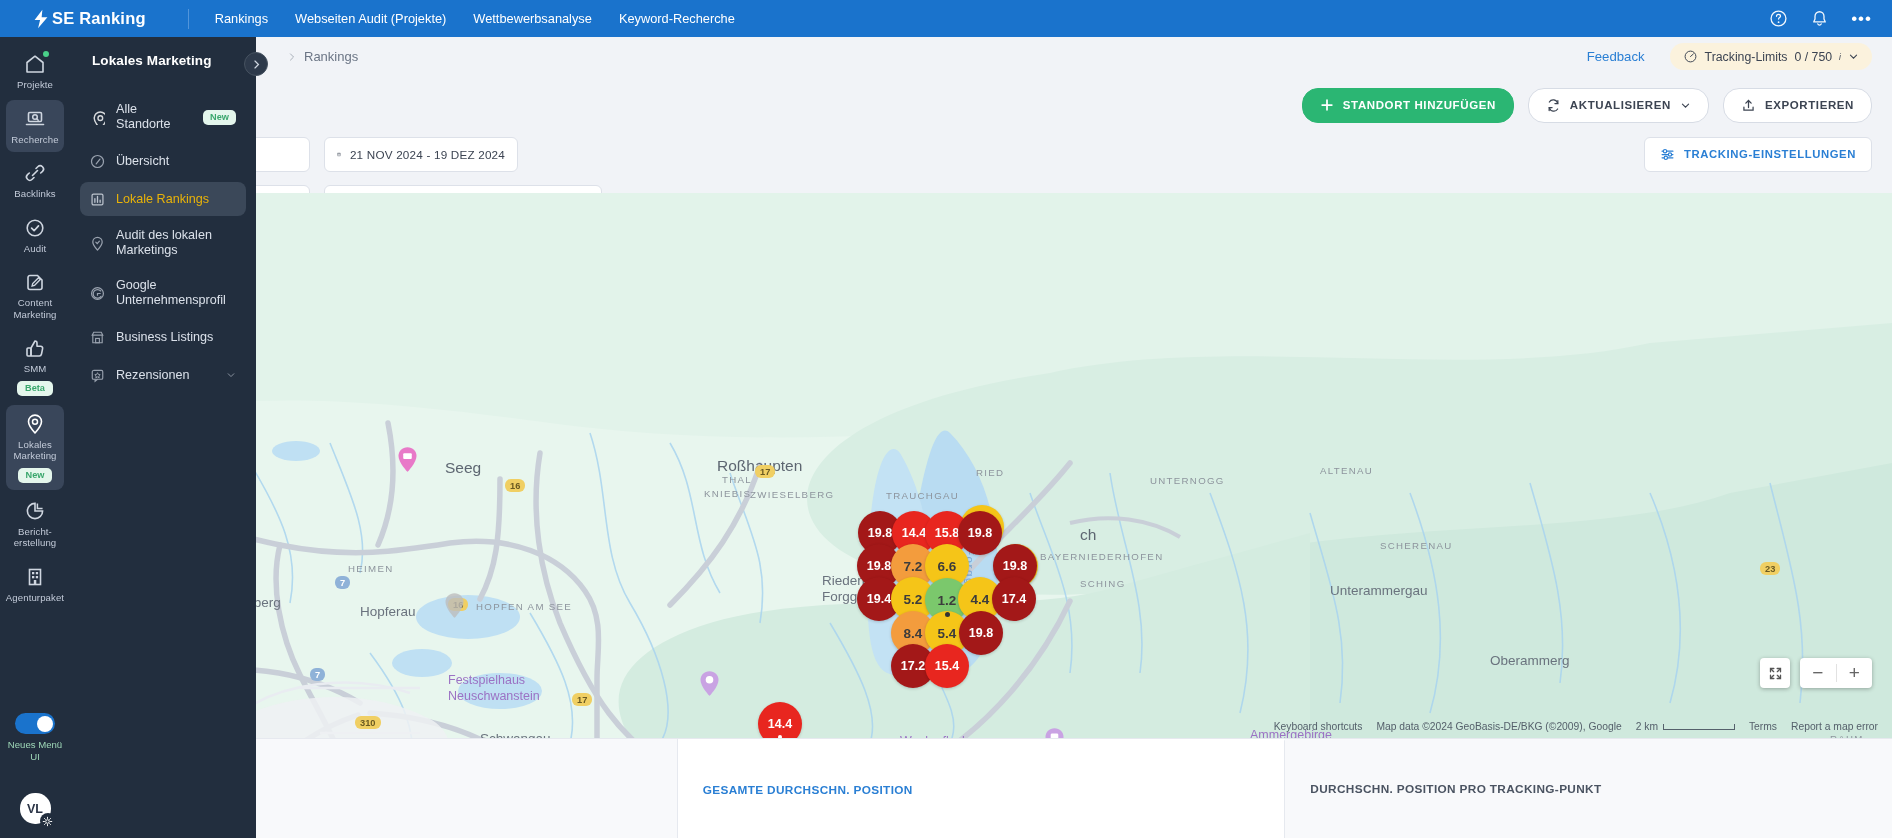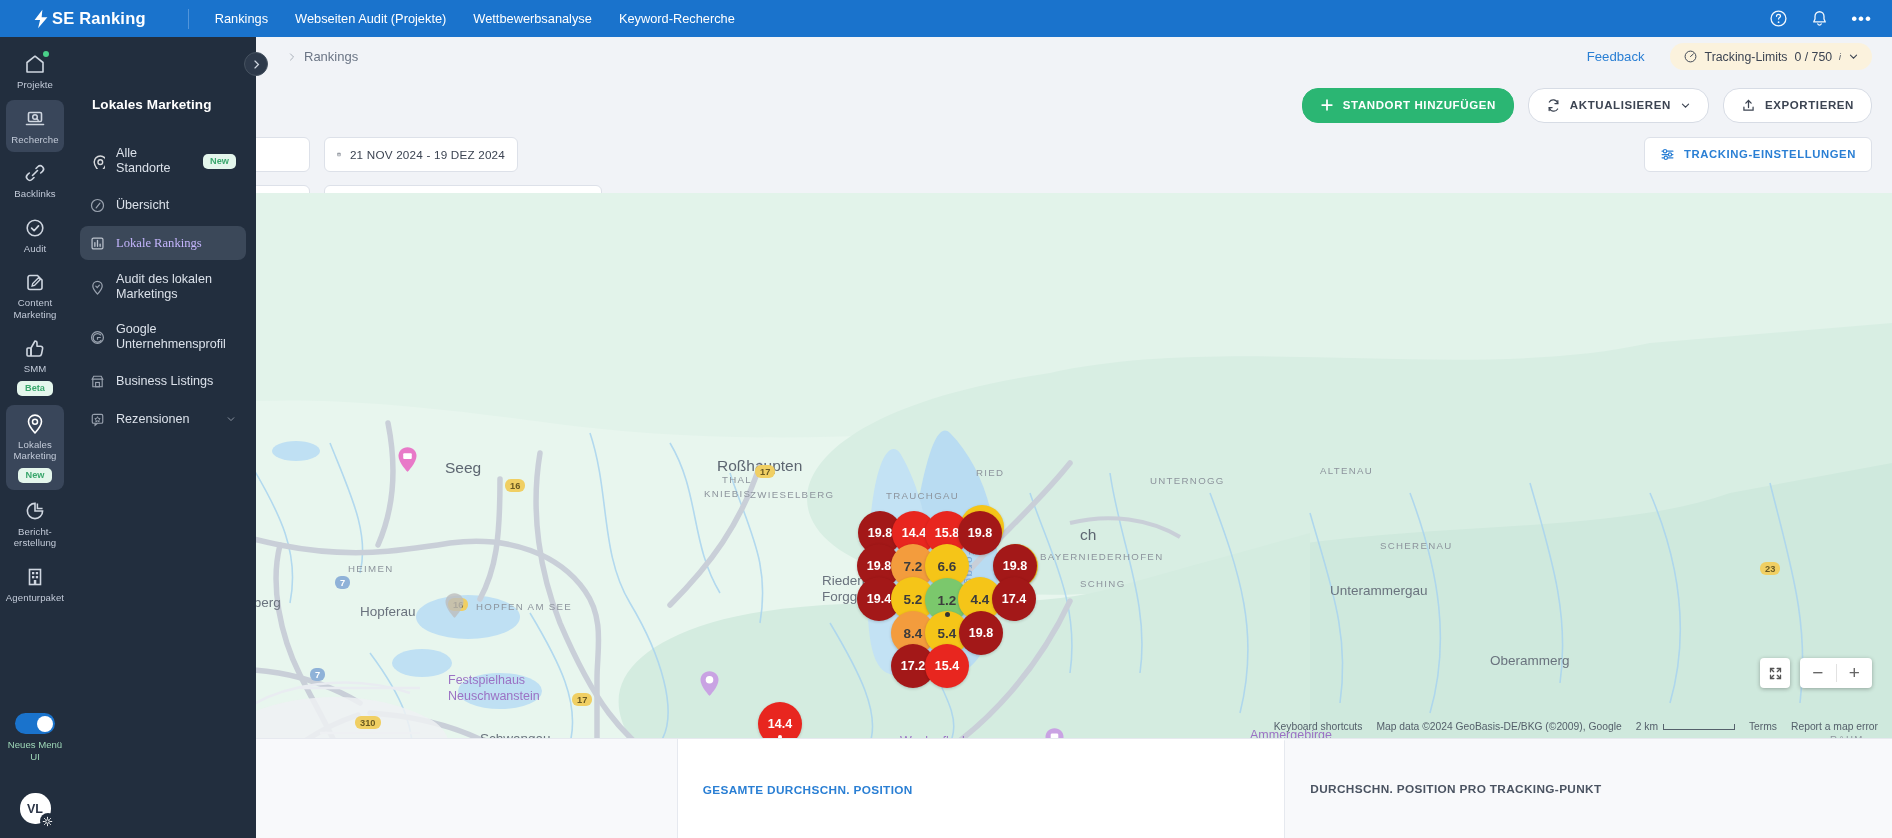--- a/index.html
+++ b/index.html
@@ -74,30 +74,30 @@
     display:flex; align-items:center; justify-content:center;
   }
 
   
   .flyout {
     position:absolute; left:70px; top:37px; width:186px; height:801px;
     background:#222e3e; z-index:34; padding:16px 0 0;
   }
   .flyout-title {
     font-size:13.5px; font-weight:bold; color:#fff; padding:0 0 0 22px;
-    margin-bottom:26px; letter-spacing:.1px;margin-top:44px;
+    margin-bottom:26px; letter-spacing:.1px;
   }
   .fly-item {
     display:flex; align-items:center; gap:11px; margin:0 10px 4px;
     padding:8px 10px; border-radius:8px; cursor:pointer; min-height:34px;
   }
   .fly-item.active { background:#3b4859; }
   .fly-ic { width:15px; height:15px; flex:0 0 15px; display:block; opacity:.82; }
   .fly-lbl { font-size:12.6px; color:#dbe1ea; line-height:15px; flex:1; }
-  .fly-item.active .fly-lbl { color:#c4b5fd;font-family:Liberation Serif, serif; }
+  .fly-item.active .fly-lbl { color:#eab308; }
   .fly-badge {
     font-size:9.2px; color:#3aa76d; background:#e4f6ec;
     border-radius:5px; padding:2.5px 7px; font-weight:bold;
   }
   .fly-chev { width:10px; height:10px; opacity:.7; }
   .fly-collapse {
     position:absolute; right:-12px; top:15px; width:24px; height:24px;
     border-radius:50%; background:#2e3a4b; border:1px solid #465260;
     display:flex; align-items:center; justify-content:center; cursor:pointer;
     z-index:36;

